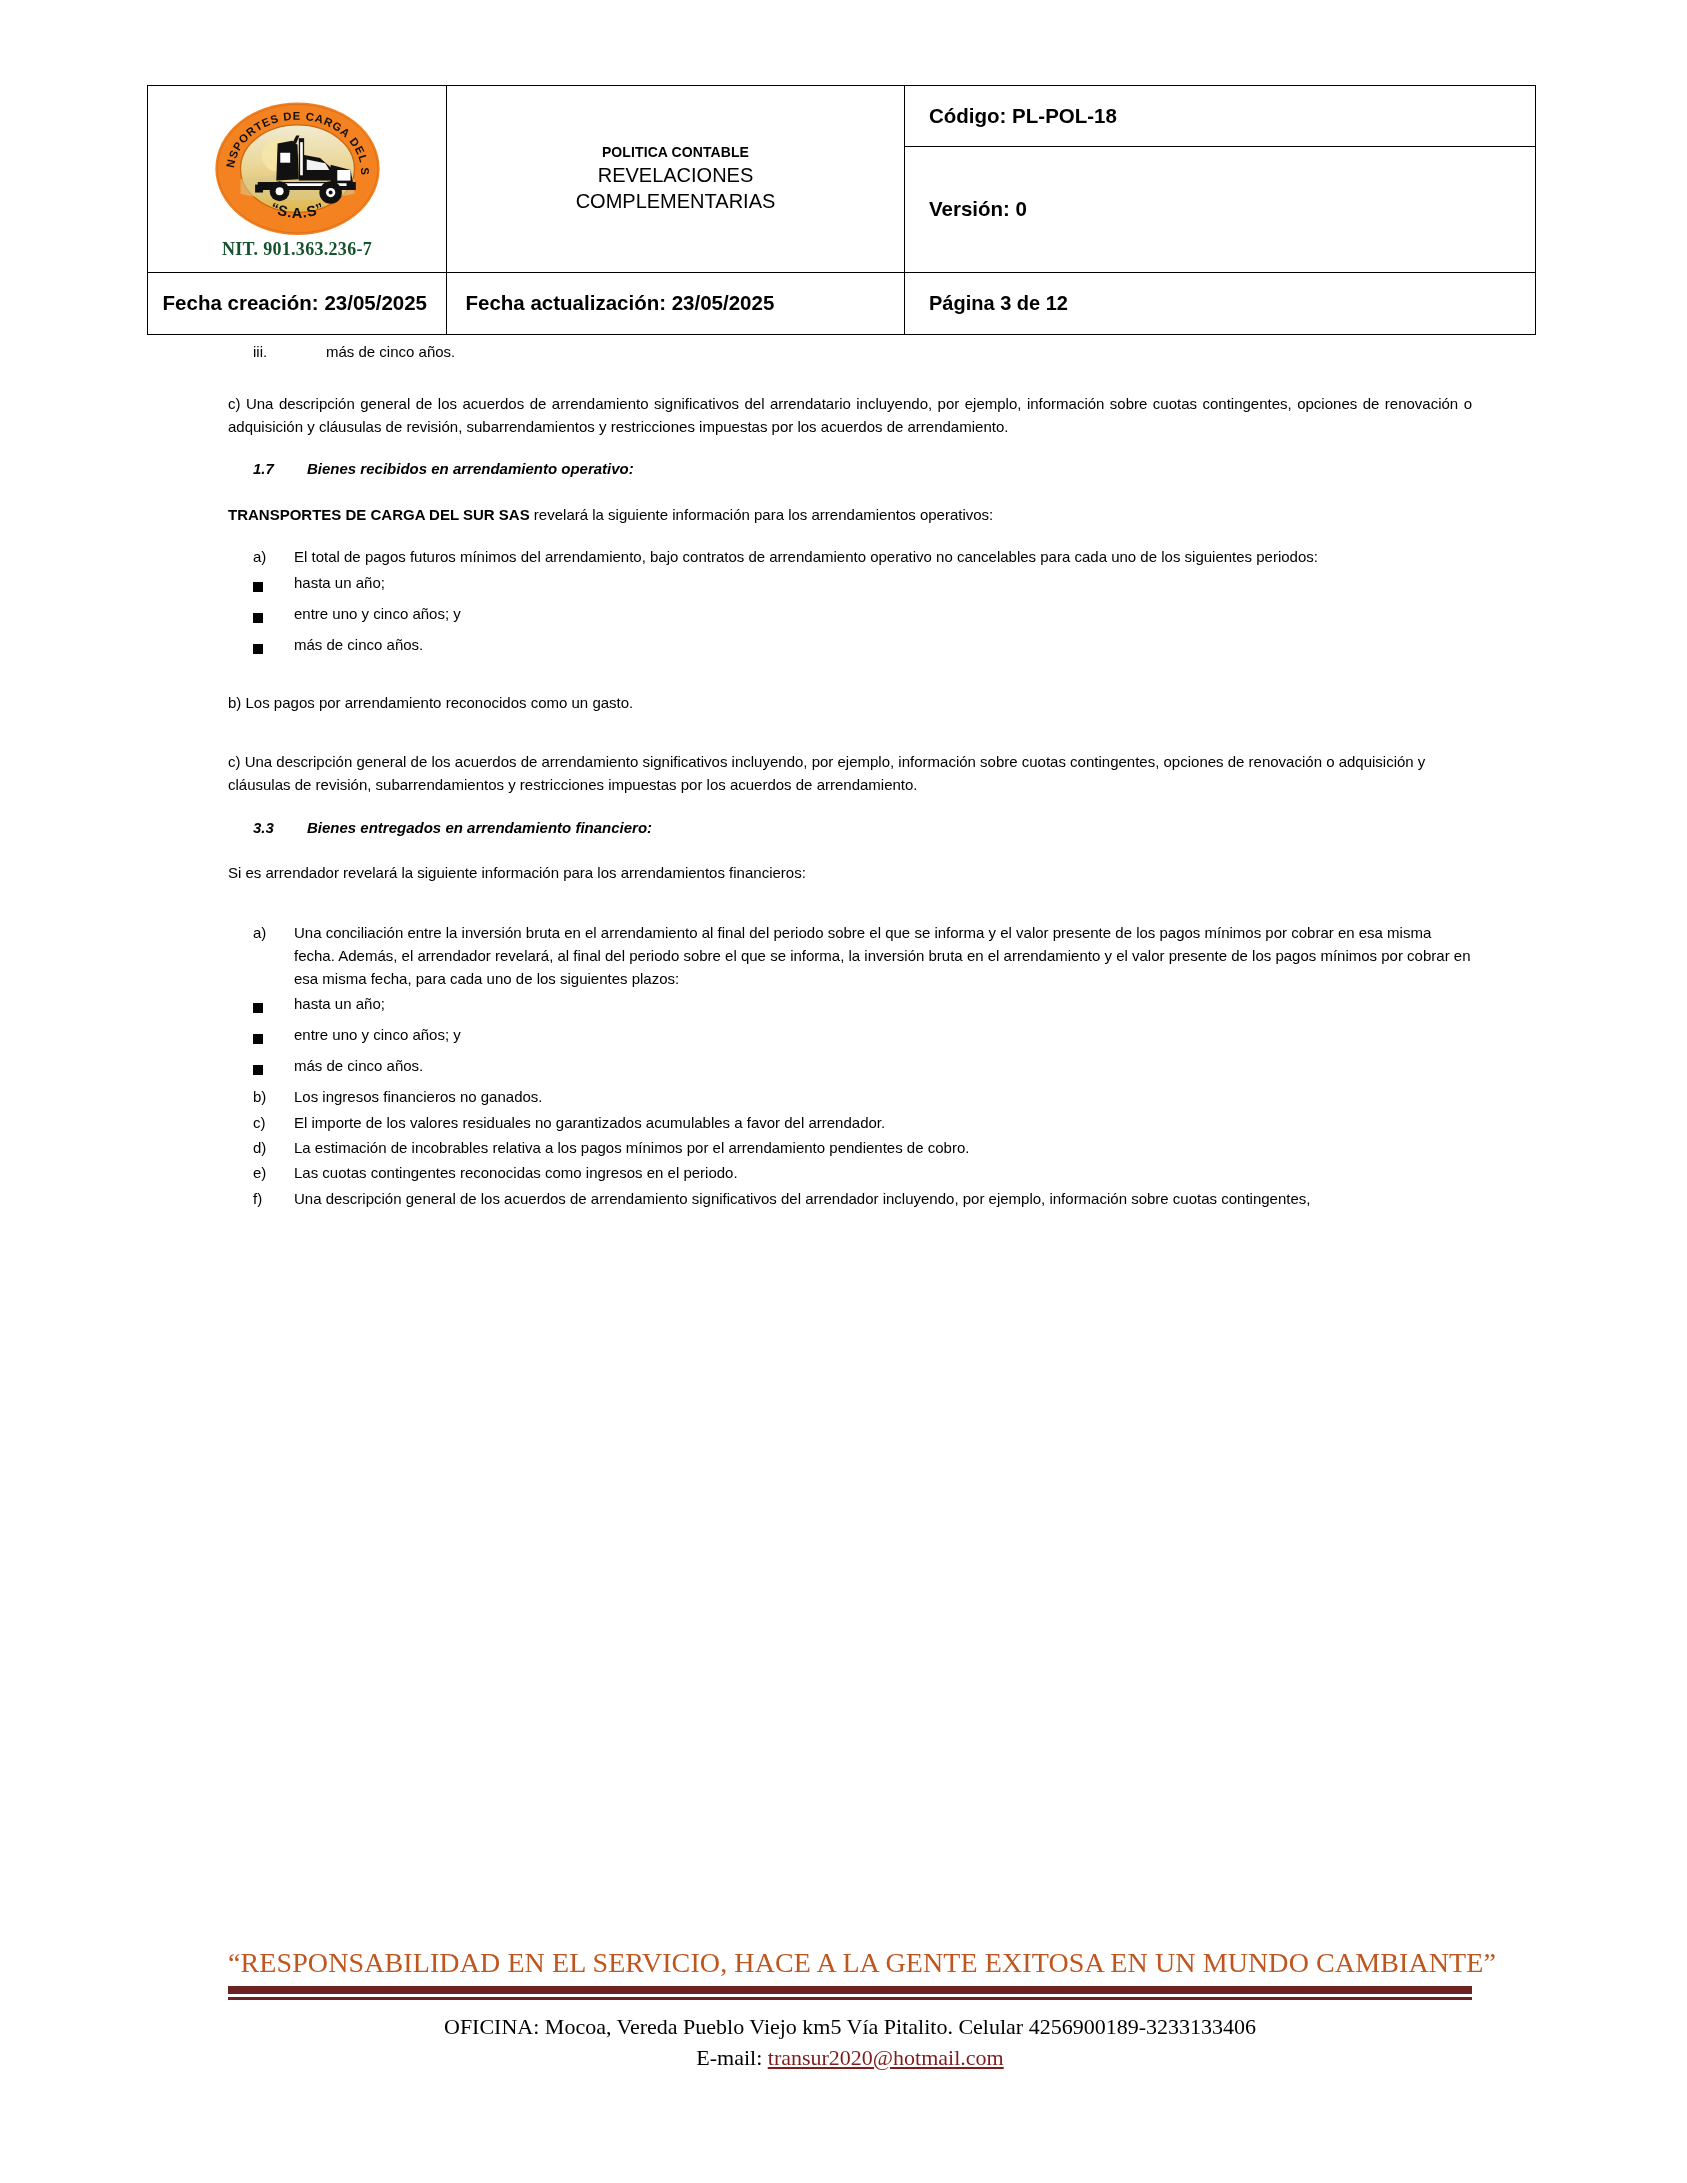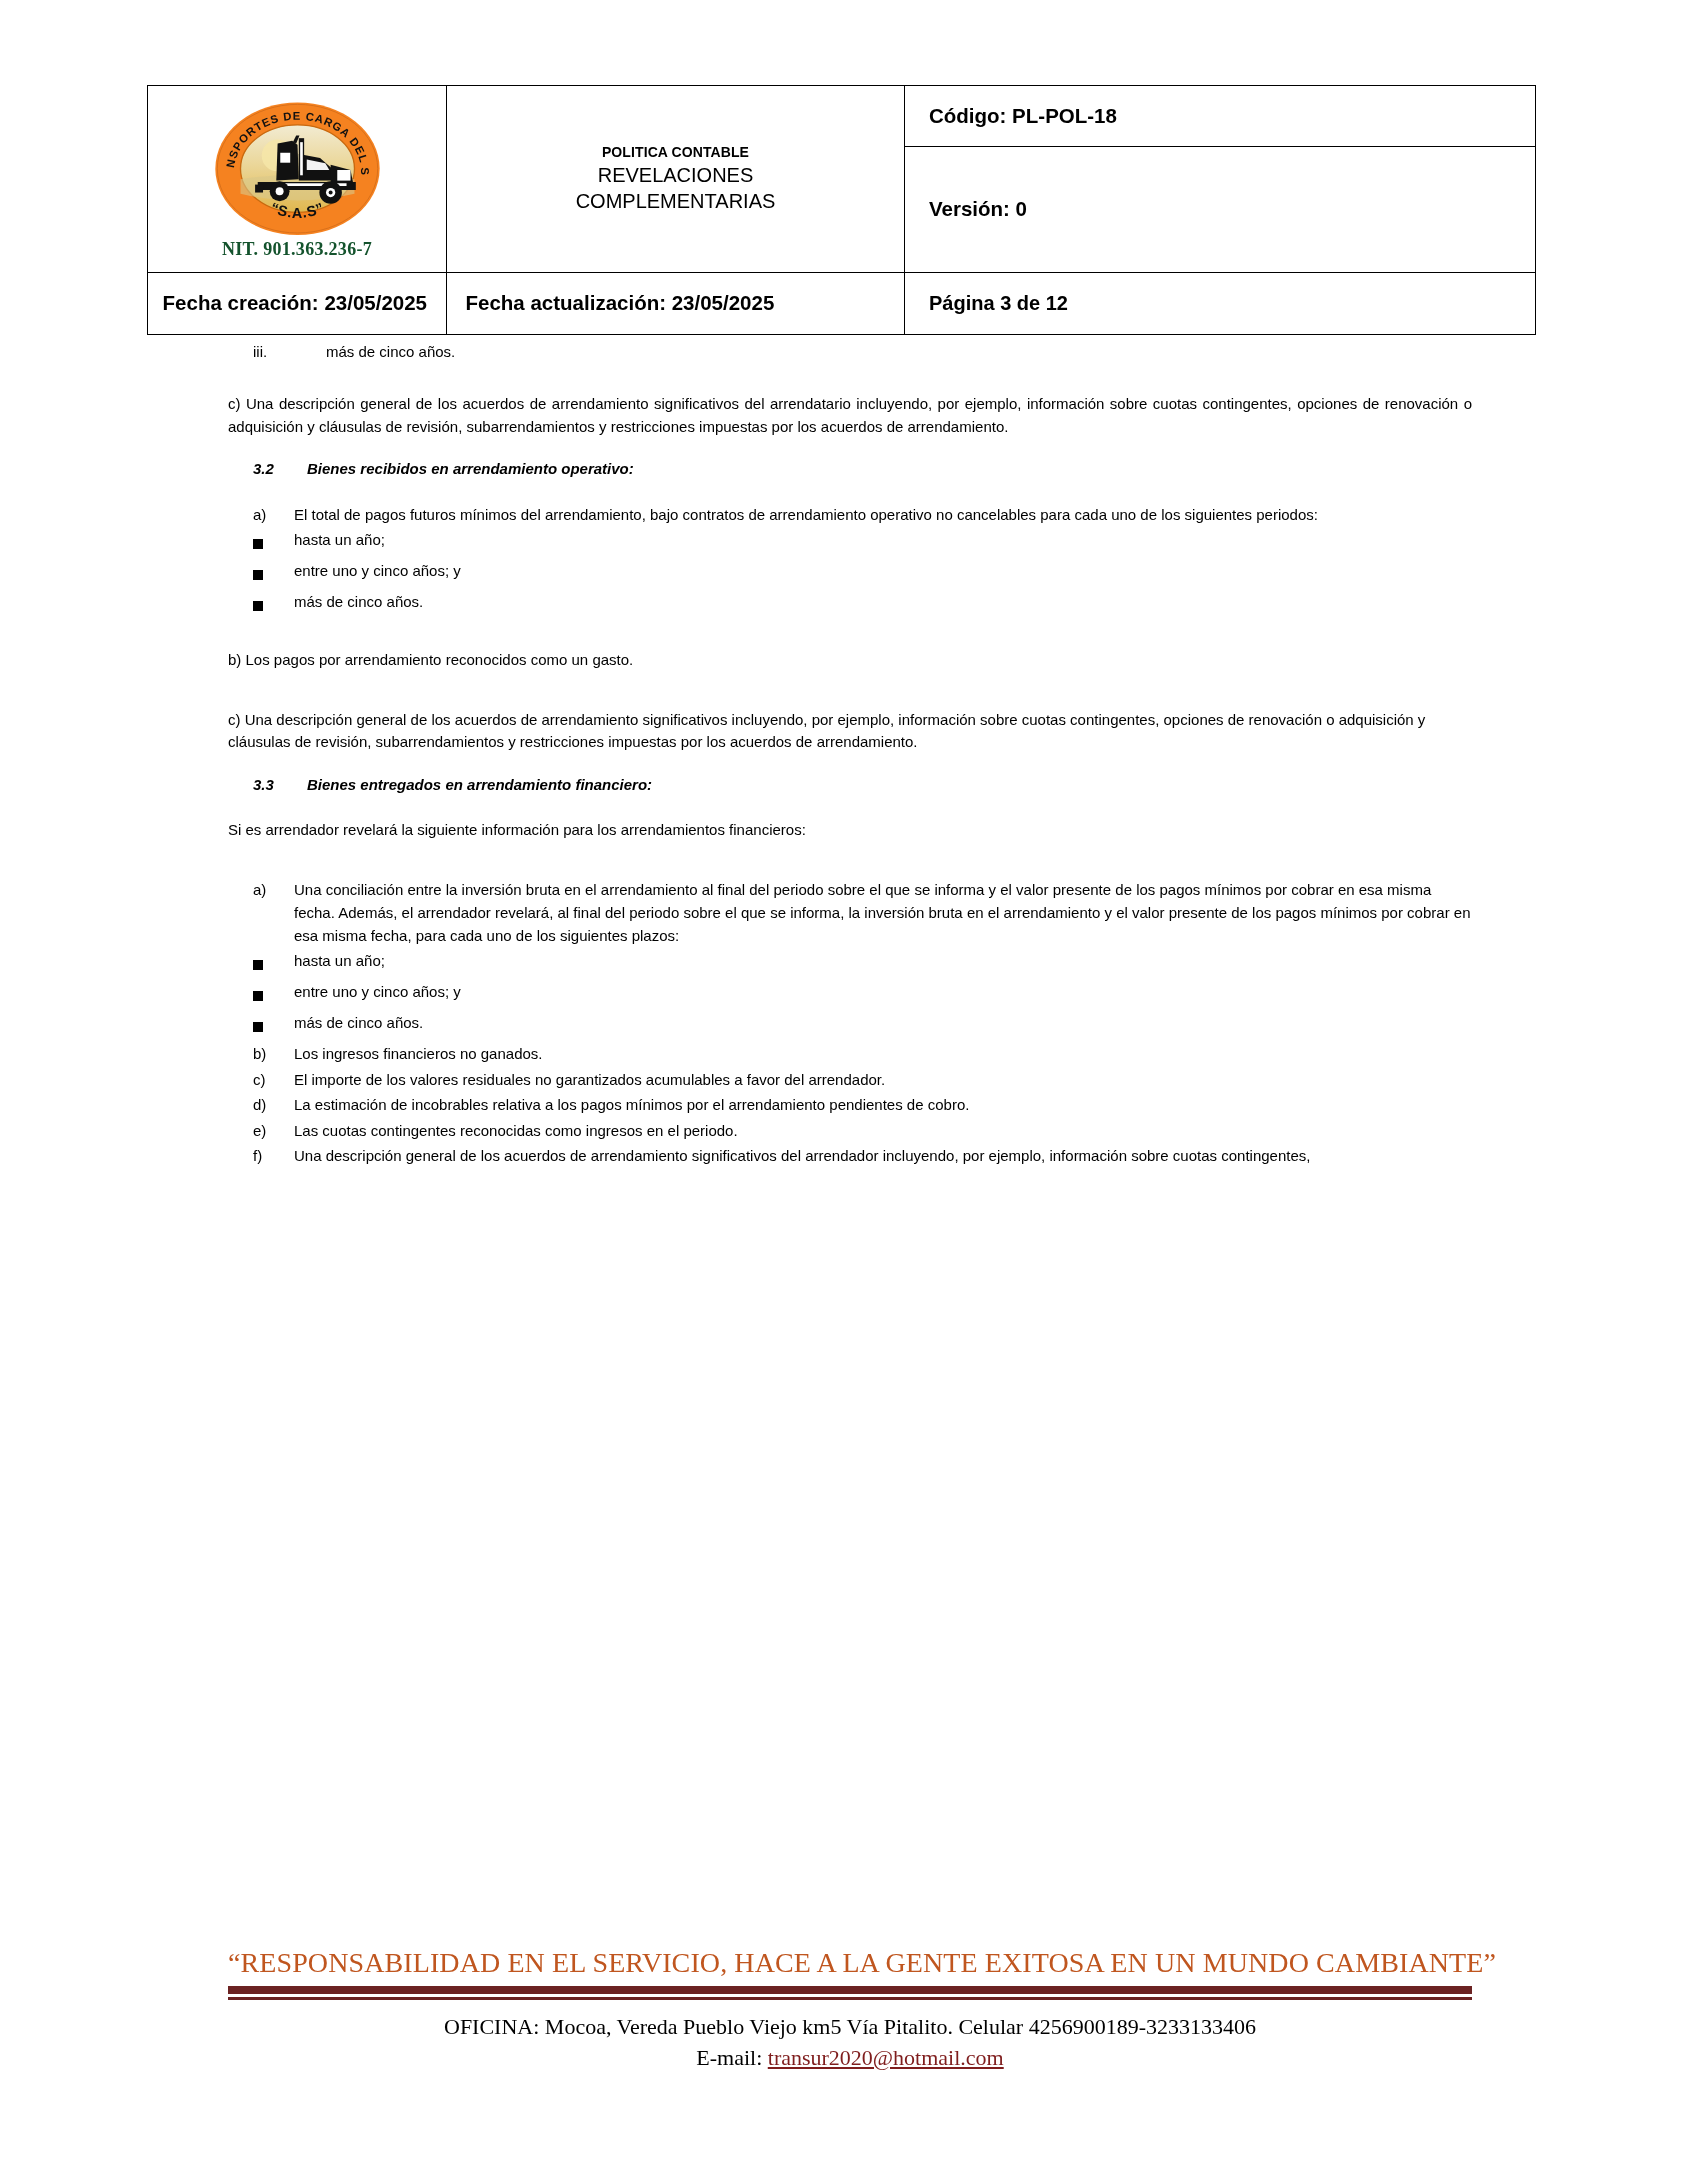--- a/index.html
+++ b/index.html
@@ -363,24 +363,25 @@
   <div class="content">
 
     <div class="roman-line">
       <span class="roman-marker">iii.</span>
       <span>más de cinco años.</span>
     </div>
 
     <p class="p-just">c) Una descripción general de los acuerdos de arrendamiento significativos del arrendatario incluyendo, por ejemplo, información sobre cuotas contingentes, opciones de renovación o adquisición y cláusulas de revisión, subarrendamientos y restricciones impuestas por los acuerdos de arrendamiento.</p>
 
     <div class="section-head">
-      <span class="section-num">3.2</span>
+      <span class="section-num">1.7</span>
       <span>Bienes recibidos en arrendamiento operativo:</span>
     </div>
 
+    <p class="p-left"><strong>TRANSPORTES DE CARGA DEL SUR SAS</strong><span> revelará   la   siguiente información para los arrendamientos operativos:</span></p>
 
     <ul class="ol-letters">
       <li class="li-letter">
         <span class="marker">a)</span>
         <span class="txt txt-left">El total de pagos futuros mínimos del arrendamiento, bajo contratos de arrendamiento operativo no cancelables para cada uno de los siguientes periodos:</span>
       </li>
       <li class="li-square">
         <span class="marker"><i class="sq"></i></span>
         <span class="txt txt-left">hasta un año;</span>
       </li>

